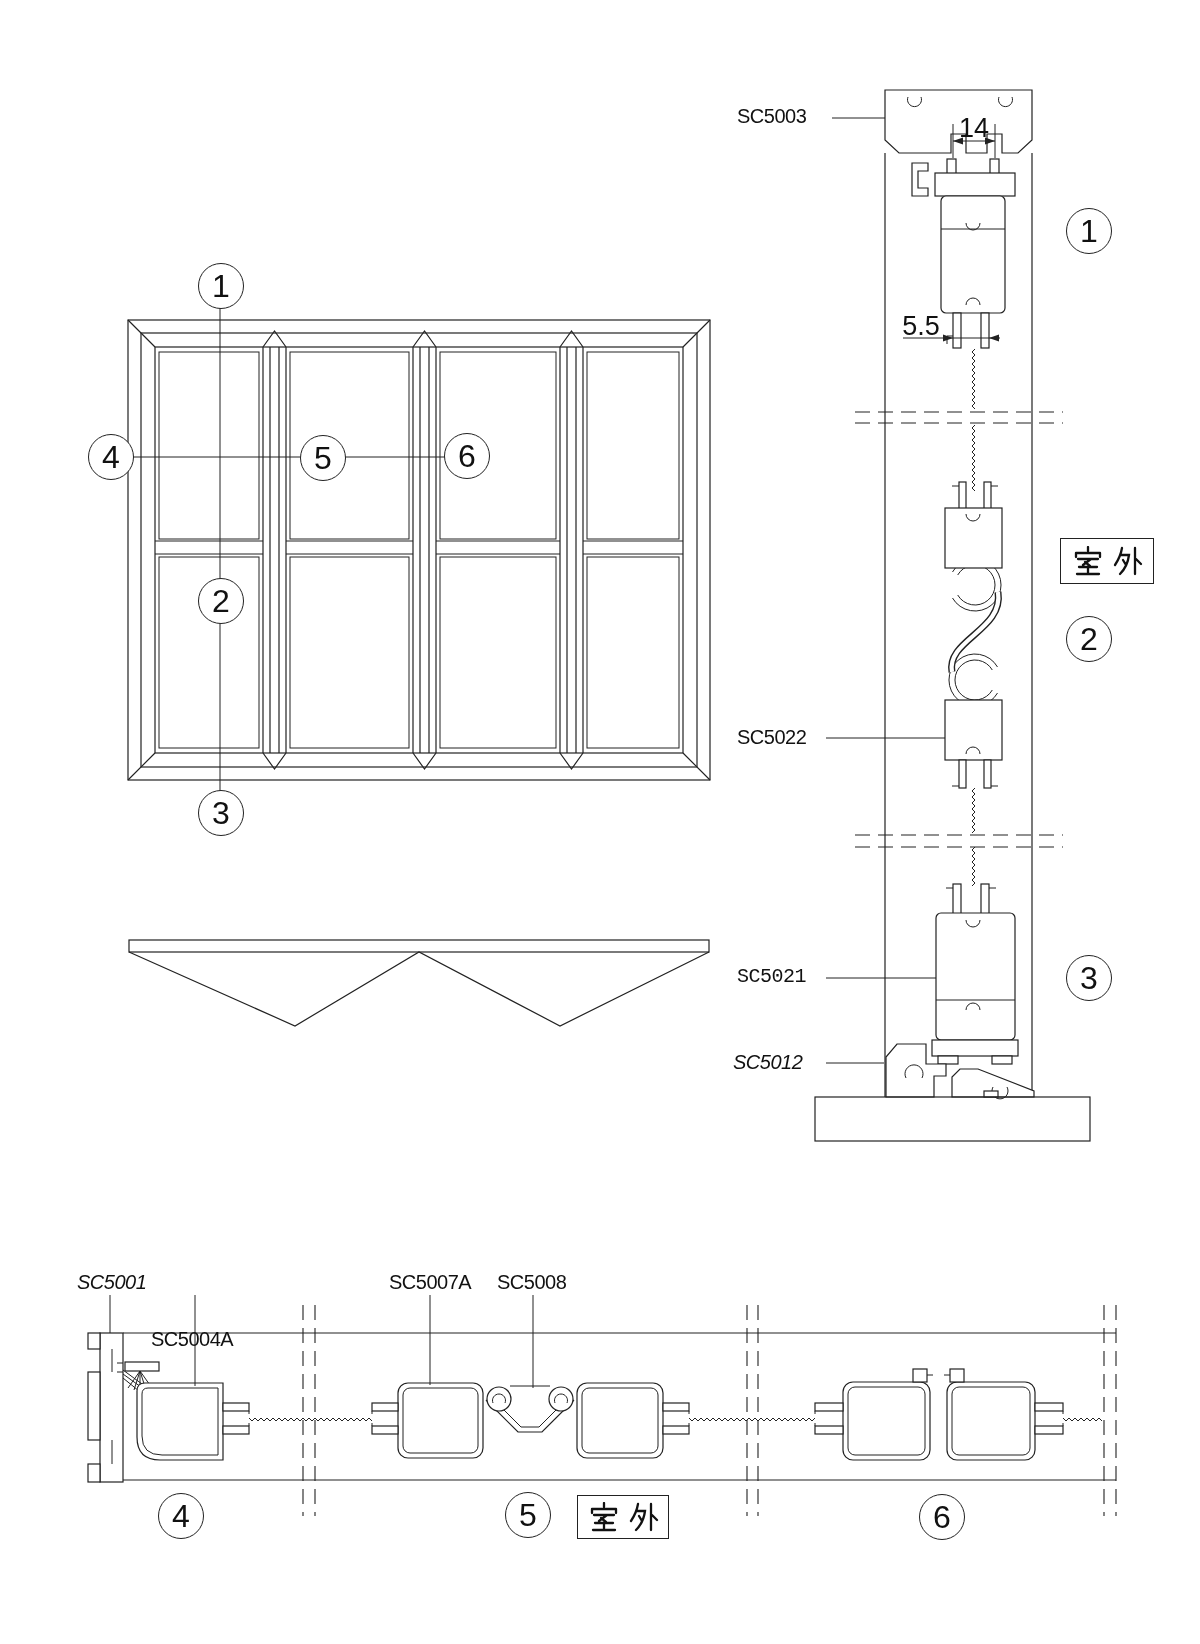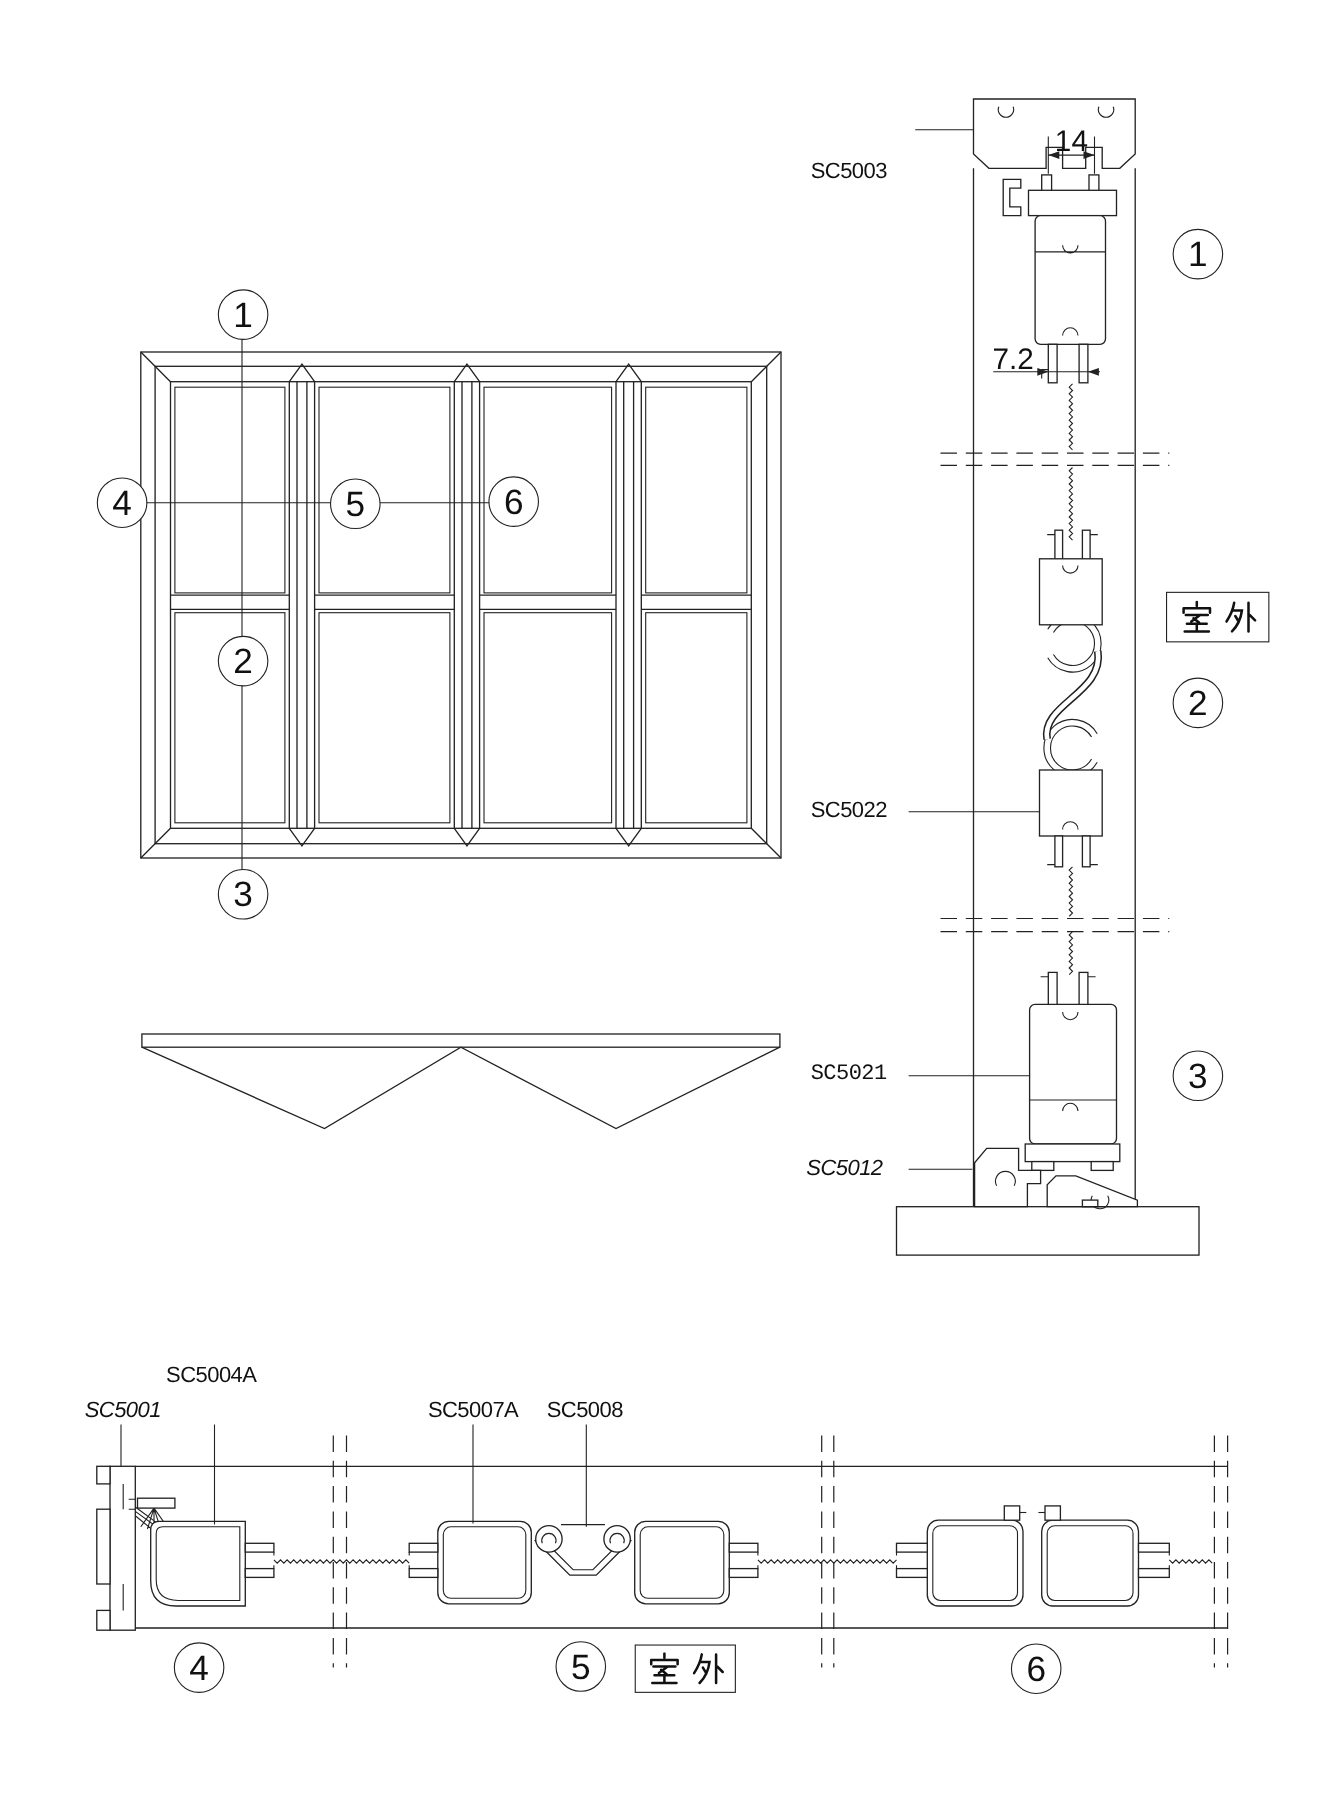--- a/index.html
+++ b/index.html
@@ -238,31 +238,31 @@
       <rect x="1035" y="1403" width="28" height="8" class="wh"></rect>
       <rect x="1035" y="1426" width="28" height="8" class="wh"></rect>
       <path class="th" d="M1063,1411 v3 M1063,1426 v-3"></path>
       <path class="zz" d="M1063,1418L1066.0,1421.0L1069.0,1418.0L1072.0,1421.0L1075.0,1418.0L1078.0,1421.0L1081.0,1418.0L1084.0,1421.0L1087.0,1418.0L1090.0,1421.0L1093.0,1418.0L1096.0,1421.0L1099.0,1418.0L1102.0,1421.0"></path>
     </g>
 
     <path class="th" d="M110,1295 V1333 M195,1295 V1386 M430,1295 V1385 M533,1295 V1388"></path>
   </g>
 </svg>
 
-<div class="lbl" style="left:737px;top:105px;margin-top:40px;">SC5003</div>
+<div class="lbl" style="left:737px;top:105px;">SC5003</div>
 <div class="lbl" style="left:737px;top:726px;">SC5022</div>
 <div class="lbl" style="left:737px;top:965px;font-family:Liberation Mono, monospace;">SC5021</div>
 <div class="lbl" style="left:733px;top:1051px;font-style:italic;">SC5012</div>
 <div class="lbl" style="left:77px;top:1271px;font-style:italic;">SC5001</div>
-<div class="lbl" style="left:151px;top:1239px;">SC5004A</div>
+<div class="lbl" style="left:151px;top:1328px;">SC5004A</div>
 <div class="lbl" style="left:389px;top:1271px;">SC5007A</div>
 <div class="lbl" style="left:497px;top:1271px;">SC5008</div>
 
 <div class="dim" style="left:954px;top:113px;width:40px;">14</div>
-<div class="dim" style="left:898px;top:311px;width:46px;">7.2</div>
+<div class="dim" style="left:898px;top:311px;width:46px;">5.5</div>
 
 <div class="callout" style="left:198px;top:263px;">
       <span>1</span>
     </div>
 <div class="callout" style="left:198px;top:578px;">
       <span>2</span>
     </div>
 <div class="callout" style="left:198px;top:790px;">
       <span>3</span>
     </div>

